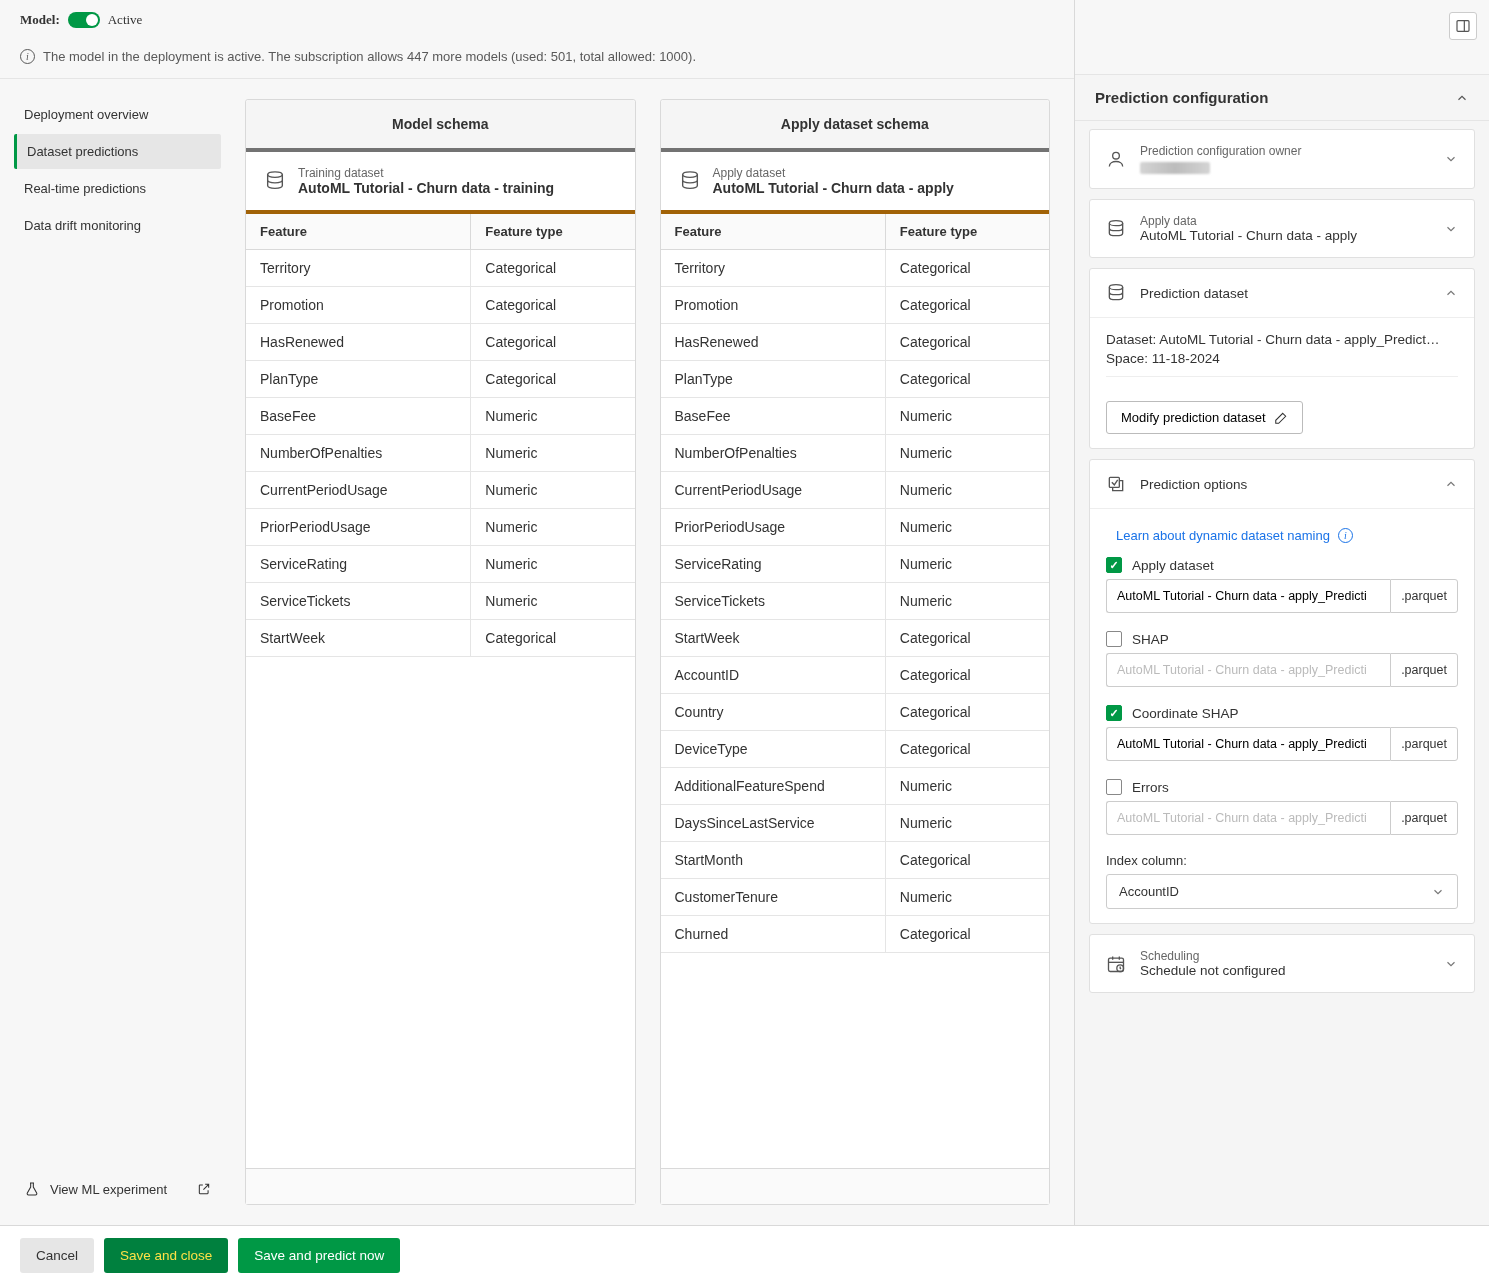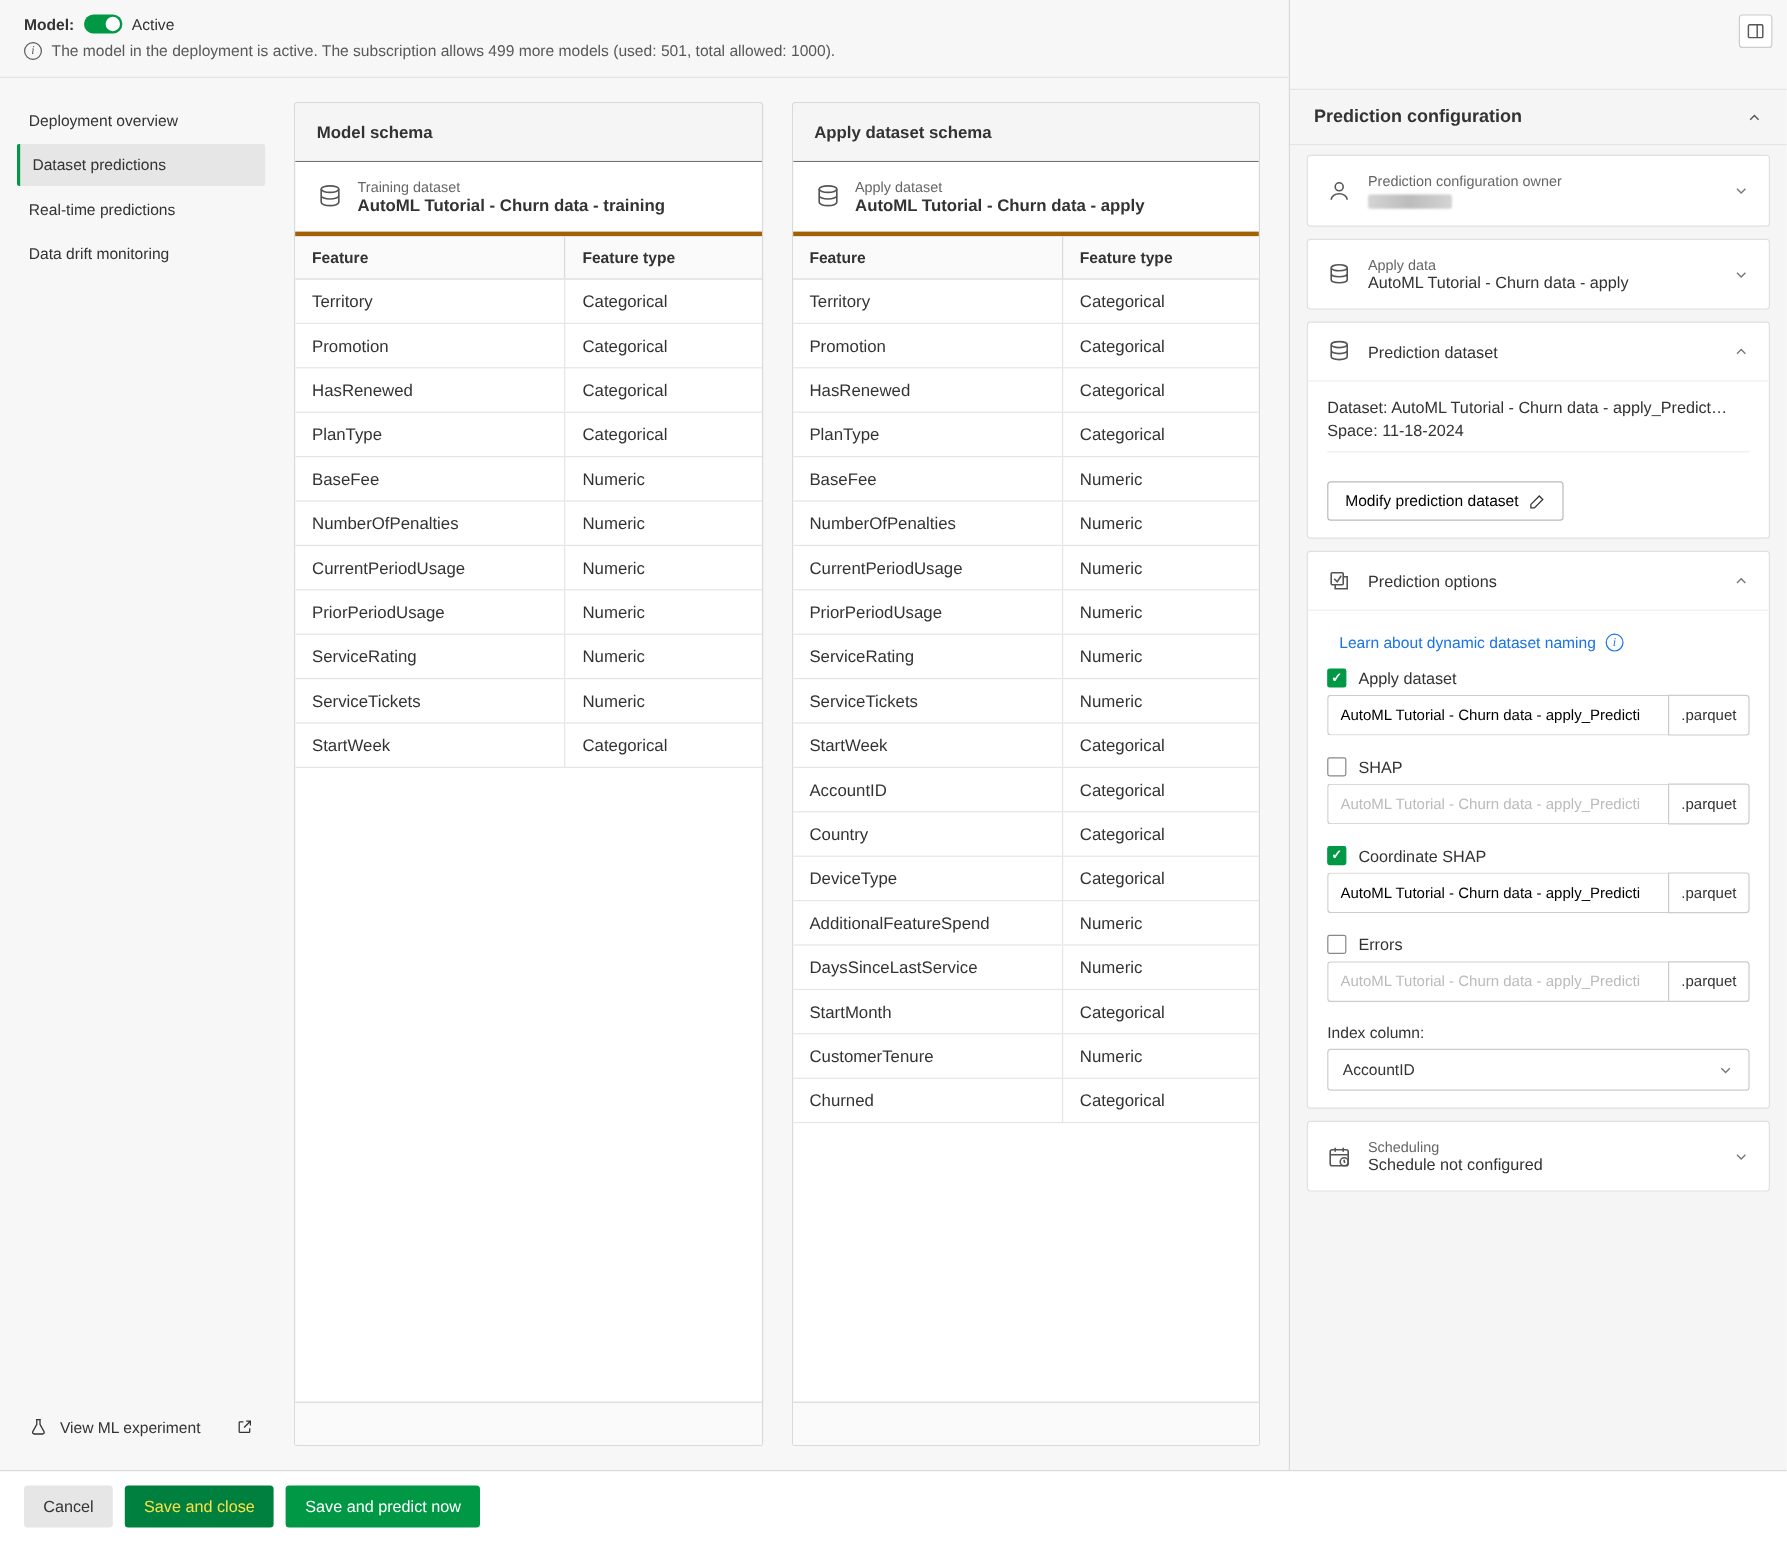--- a/index.html
+++ b/index.html
@@ -4,41 +4,41 @@
 <style>
   * { box-sizing: border-box; margin: 0; padding: 0; }
   body { font-family: -apple-system, BlinkMacSystemFont, "Segoe UI", Arial, sans-serif; font-size: 13px; color: #333; background: #fff; }
   
   .outer { width: 1489px; height: 1285px; display: flex; flex-direction: column; }
   .main-layout { flex: 1; display: flex; min-height: 0; }
   
   .left-zone { flex: 1; display: flex; flex-direction: column; background: #f7f7f7; min-width: 0; }
   
   .header-bar { padding: 12px 20px; border-bottom: 1px solid #e5e5e5; }
-  .header-row1 { display: flex; align-items: flex-end; gap: 8px; margin-bottom: 6px; }
+  .header-row1 { display: flex; align-items: flex-end; gap: 8px; margin-bottom: 20px; font-family: Liberation Serif, serif; }
   .model-label { font-weight: 600; font-size: 13px; }
   .toggle { width: 32px; height: 16px; background: #009845; border-radius: 9px; position: relative; display: inline-block; }
   .toggle::after { content:""; position:absolute; right:2px; top:2px; width:12px; height:12px; background:#fff; border-radius:50%; }
   .active-label { font-size: 13px; color: #333; }
   .header-row2 { display:flex; align-items:flex-start; gap:8px; color:#595959; font-size:13px; line-height:1.4; }
   .info-icon { width:15px; height:15px; border:1.2px solid #595959; border-radius:50%; display:inline-flex; align-items:center; justify-content:center; font-size:10px; font-style:italic; font-family:Georgia,serif; color:#595959; flex-shrink:0; margin-top:1px;}
   
   .content-row { flex:1; display:flex; min-height:0; }
   
   .sidebar { width: 235px; padding: 18px 14px; display:flex; flex-direction:column; }
   .nav-item { padding: 10px 10px; font-size: 13px; color:#333; cursor:pointer; border-radius:2px; margin-bottom:2px; }
   .nav-item.active { background:#e6e6e6; border-left:3px solid #009845; padding-left:10px; }
   .nav-spacer { flex:1; }
   .view-exp { display:flex; align-items:center; gap:10px; padding:10px; font-size:13px; }
   .flask-icon { width:16px; height:16px; }
   .ext-icon { width:14px; height:14px; margin-left:auto;}
   
   .schema-area { flex:1; display:flex; gap:24px; padding: 20px 24px 20px 10px; min-height:0; }
   .schema-panel { flex:1; background:#fff; border:1px solid #d9d9d9; border-radius:3px; display:flex; flex-direction:column; min-height:0; }
-  .schema-title { padding:16px 18px; font-weight:600; font-size:14px; background:#f5f5f5; border-bottom:1px solid #737373; border-radius:3px 3px 0 0;}
+  .schema-title { padding:16px 18px; font-weight:600; font-size:14px; background:#f5f5f5; border-bottom:4px solid #737373; border-radius:3px 3px 0 0;text-align:center;}
   .schema-dataset-row { display:flex; align-items:center; gap:12px; padding:14px 18px; border-bottom:4px solid #a16207;}
   .barrel-icon { width:22px; height:22px; flex-shrink:0;}
   .ds-labels .small { font-size:12px; color:#666; }
   .ds-labels .big { font-size:14px; font-weight:600; color:#333; }
   .schema-table-wrap { flex:1; overflow:auto; }
   .schema-table-head { display:flex; background:#fafafa; border-bottom:1px solid #d9d9d9; font-weight:600; font-size:13px; }
   .schema-table-head .cfeat { flex:1; padding:10px 14px; border-right:1px solid #d9d9d9;}
   .schema-table-head .ctype { width:42%; padding:10px 14px;}
   .srow { display:flex; border-bottom:1px solid #e5e5e5; font-size:14px; }
   .srow .cfeat { flex:1; padding:10px 14px; border-right:1px solid #e5e5e5;}
@@ -101,21 +101,21 @@
     <div class="left-zone">
 
       <div class="header-bar">
         <div class="header-row1">
           <span class="model-label">Model:</span>
           <span class="toggle"></span>
           <span class="active-label">Active</span>
         </div>
         <div class="header-row2">
           <span class="info-icon">i</span>
-          <span>The model in the deployment is active. The subscription allows 499 more models (used: 501, total allowed: 1000).</span>
+          <span>The model in the deployment is active. The subscription allows 447 more models (used: 501, total allowed: 1000).</span>
         </div>
       </div>
 
       <div class="content-row">
 
         <div class="sidebar">
           <div class="nav-item">Deployment overview</div>
           <div class="nav-item active">Dataset predictions</div>
           <div class="nav-item">Real-time predictions</div>
           <div class="nav-item">Data drift monitoring</div>

